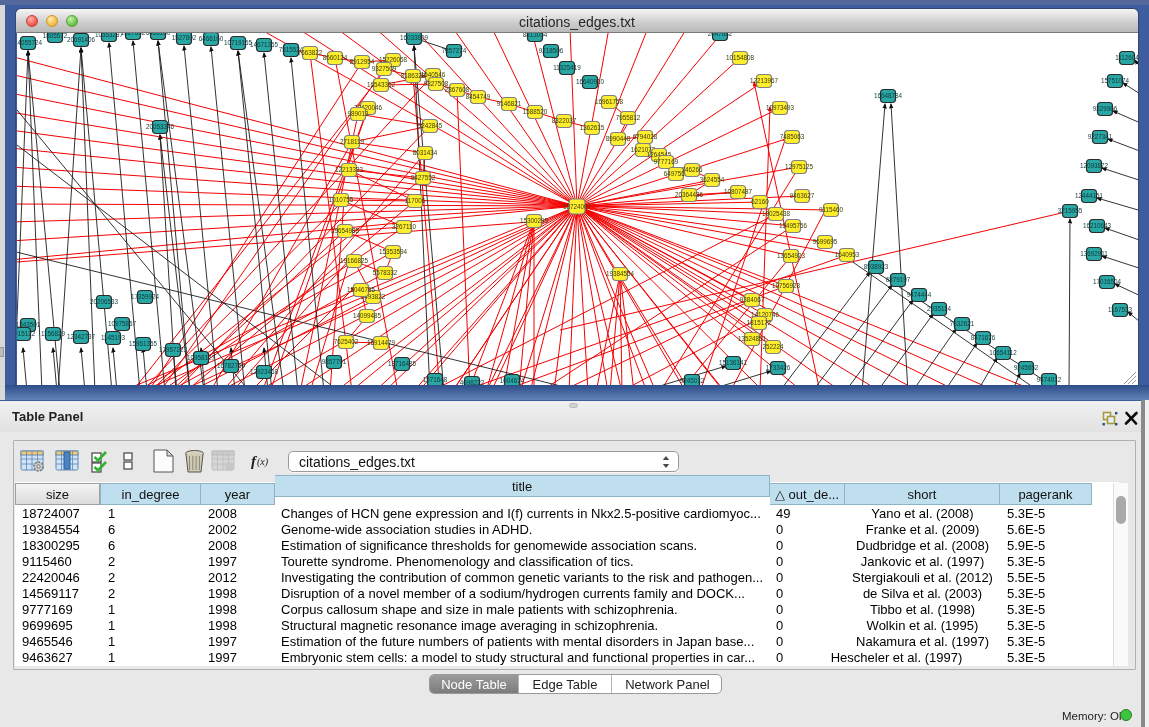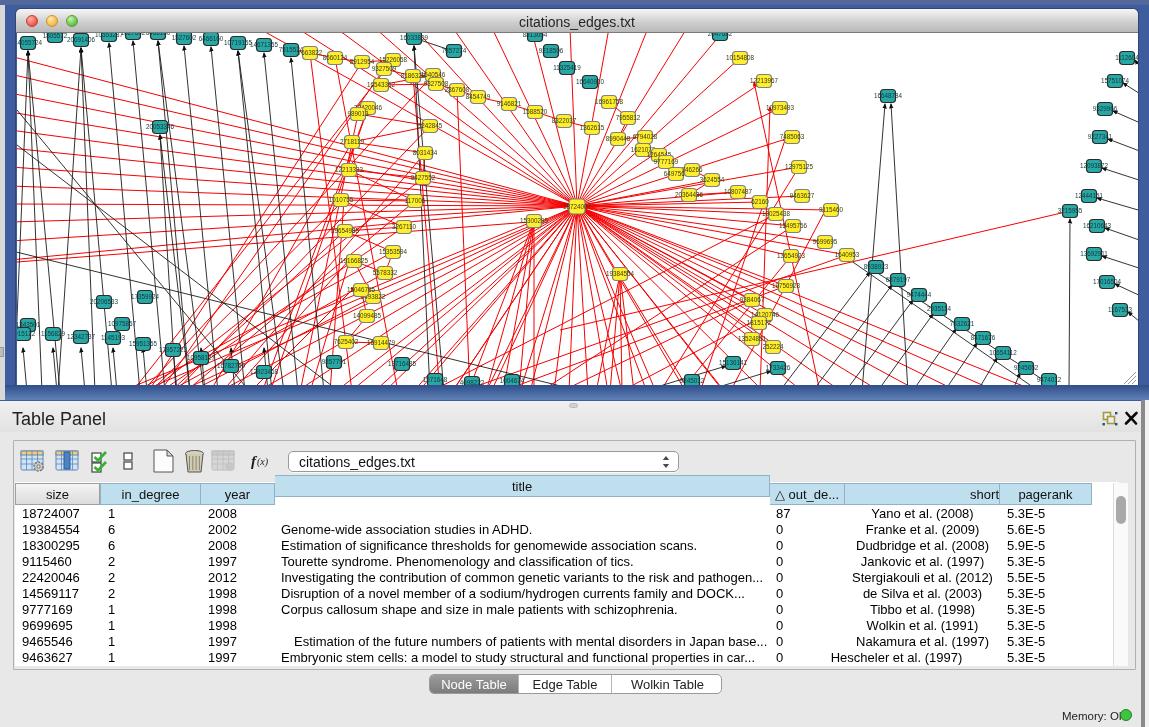--- a/index.html
+++ b/index.html
@@ -15,21 +15,21 @@
 .t1 { left:9.5px; background:radial-gradient(circle at 35% 30%, #ffb3a8, #ee6156 60%, #d44439); border:1px solid #ca3b30;}
 .t2 { left:29.5px; background:radial-gradient(circle at 35% 30%, #ffe9b0, #f5bf4f 60%, #e0a030); border:1px solid #cf9325;}
 .t3 { left:49.5px; background:radial-gradient(circle at 35% 30%, #c8f0b0, #6cc84e 60%, #4aa52e); border:1px solid #58a133;}
 .title { position:absolute; width:100%; text-align:center; top:4.5px; font-size:14px; color:#262626; }
 .canvas { position:absolute; left:1px; top:24px; width:1121px; height:352px; background:#fff; }
 .deskbot { position:absolute; left:5px; top:385px; width:1144px; height:15px;
   background:linear-gradient(#2e4e8a,#6181b8); }
 .panel { position:absolute; left:0; top:401px; width:1149px; height:326px; background:#e8e8e8; }
 .ptitle { position:absolute; left:0; top:0; width:1149px; height:31px;
   background:linear-gradient(#f0f0f0,#e2e2e2); }
-.ptitle .txt { position:absolute; left:12px; top:8px; font-size:18px; color:#222; }
+.ptitle .txt { position:absolute; left:12px; top:8px; font-size:13px; color:#222;font-weight:bold; }
 .innerbox { position:absolute; left:13px; top:40px; width:1123px; height:230px;
   border:1px solid #b0b0b0; background:#e8e8e8; border-radius:1px; }
 .combo { position:absolute; left:288px; top:51px; width:391px; height:21px; background:#fff;
   border:1px solid #9a9a9a; border-radius:5px; font-size:14px; color:#111; line-height:20px;
   padding-left:10px; box-shadow:0 1px 0 rgba(255,255,255,.7); }
 .hcell { position:absolute; top:0; height:22px; background:#bfdfee; border-right:1px solid #9ab6c2;
   text-align:center; font-size:13px; color:#111; line-height:22px; }
 .trow { position:absolute; left:0; width:1119px; height:16px; font-size:13px; color:#000; }
 .trow span { position:absolute; top:0; white-space:nowrap; overflow:hidden; line-height:16px; }
 .trow .ctr { text-align:center; }
@@ -640,29 +640,30 @@
       <path d="M4,12 L7.2,8 H0.8 z" fill="#4a4a4a"></path>
   </svg>
 </div>
 
 <div style="position:absolute;left:15px;top:482px;width:1104px;height:24px;background:#fff"></div>
 <div class="hcell" style="left:15px;top:483px;width:85px;background:linear-gradient(#f4f4f4,#dcdcdc);border:1px solid #a0a0a0;">size</div>
 <div class="hcell" style="left:100px;top:483px;width:101px;border:1px solid #8fb2c4;">in_degree</div>
 <div class="hcell" style="left:201px;top:483px;width:74px;border:1px solid #8fb2c4;border-left:none;">year</div>
 <div class="hcell" style="left:275px;top:475px;width:495px;border:1px solid #8fb2c4;border-left:none;">title</div>
 <div class="hcell" style="left:770px;top:483px;width:75px;border:1px solid #8fb2c4;border-left:none;">△ out_de...</div>
-<div class="hcell" style="left:845px;top:483px;width:155px;border:1px solid #8fb2c4;border-left:none;text-align:right;">short</div>
+<div class="hcell" style="left:845px;top:483px;width:155px;border:1px solid #8fb2c4;border-left:none;">short</div>
 <div class="hcell" style="left:1000px;top:483px;width:92px;border:1px solid #8fb2c4;border-left:none;">pagerank</div>
 
 <div style="position:absolute;left:15px;top:506px;width:1104px;height:160px;background:#fff"></div>
 <div class="trow" style="top:506px">
 <span style="left:22px">18724007</span>
     <span style="left:108px">1</span>
 <span style="left:208px">2008</span>
-<span style="left:776px">87</span>
+    <span style="left:281px;width:485px">Changes of HCN gene expression and I(f) currents in Nkx2.5-positive cardiomyoc...</span>
+<span style="left:776px">49</span>
     <span class="ctr" style="left:845px;width:155px">Yano et al. (2008)</span>
 <span style="left:1007px">5.3E-5</span>
   </div>
 <div class="trow" style="top:522px">
 <span style="left:22px">19384554</span>
     <span style="left:108px">6</span>
 <span style="left:208px">2002</span>
     <span style="left:281px;width:485px">Genome-wide association studies in ADHD.</span>
 <span style="left:776px">0</span>
     <span class="ctr" style="left:845px;width:155px">Franke et al. (2009)</span>
@@ -710,44 +711,45 @@
 <span style="left:208px">1998</span>
     <span style="left:281px;width:485px">Corpus callosum shape and size in male patients with schizophrenia.</span>
 <span style="left:776px">0</span>
     <span class="ctr" style="left:845px;width:155px">Tibbo et al. (1998)</span>
 <span style="left:1007px">5.3E-5</span>
   </div>
 <div class="trow" style="top:618px">
 <span style="left:22px">9699695</span>
     <span style="left:108px">1</span>
 <span style="left:208px">1998</span>
-<span style="left:776px">0</span>
-    <span class="ctr" style="left:845px;width:155px">Wolkin et al. (1991)</span>
+    <span style="left:281px;width:485px">Structural magnetic resonance image averaging in schizophrenia.</span>
+<span style="left:776px">0</span>
+    <span class="ctr" style="left:845px;width:155px">Wolkin et al. (1995)</span>
 <span style="left:1007px">5.3E-5</span>
   </div>
 <div class="trow" style="top:634px">
 <span style="left:22px">9465546</span>
     <span style="left:108px">1</span>
 <span style="left:208px">1997</span>
-    <span style="left:294px;width:485px">Estimation of the future numbers of patients with mental disorders in Japan base...</span>
+    <span style="left:281px;width:485px">Estimation of the future numbers of patients with mental disorders in Japan base...</span>
 <span style="left:776px">0</span>
     <span class="ctr" style="left:845px;width:155px">Nakamura et al. (1997)</span>
 <span style="left:1007px">5.3E-5</span>
   </div>
 <div class="trow" style="top:650px">
 <span style="left:22px">9463627</span>
     <span style="left:108px">1</span>
 <span style="left:208px">1997</span>
     <span style="left:281px;width:485px">Embryonic stem cells: a model to study structural and functional properties in car...</span>
 <span style="left:776px">0</span>
     <span class="ctr" style="left:819px;width:155px">Hescheler et al. (1997)</span>
 <span style="left:1007px">5.3E-5</span>
   </div>
 <div class="scroll"></div>
 <div class="thumb"></div>
 <div class="tabs">
   <div class="seg seg1">Node Table</div>
   <div class="seg seg2">Edge Table</div>
-  <div class="seg seg3">Wolkin Table</div>
+  <div class="seg seg3">Network Panel</div>
 </div>
 <div class="mem">Memory: OK</div>
 <div class="memdot"></div>
 <div class="redge"></div>
 <div class="redge2"></div>
 </body></html>

